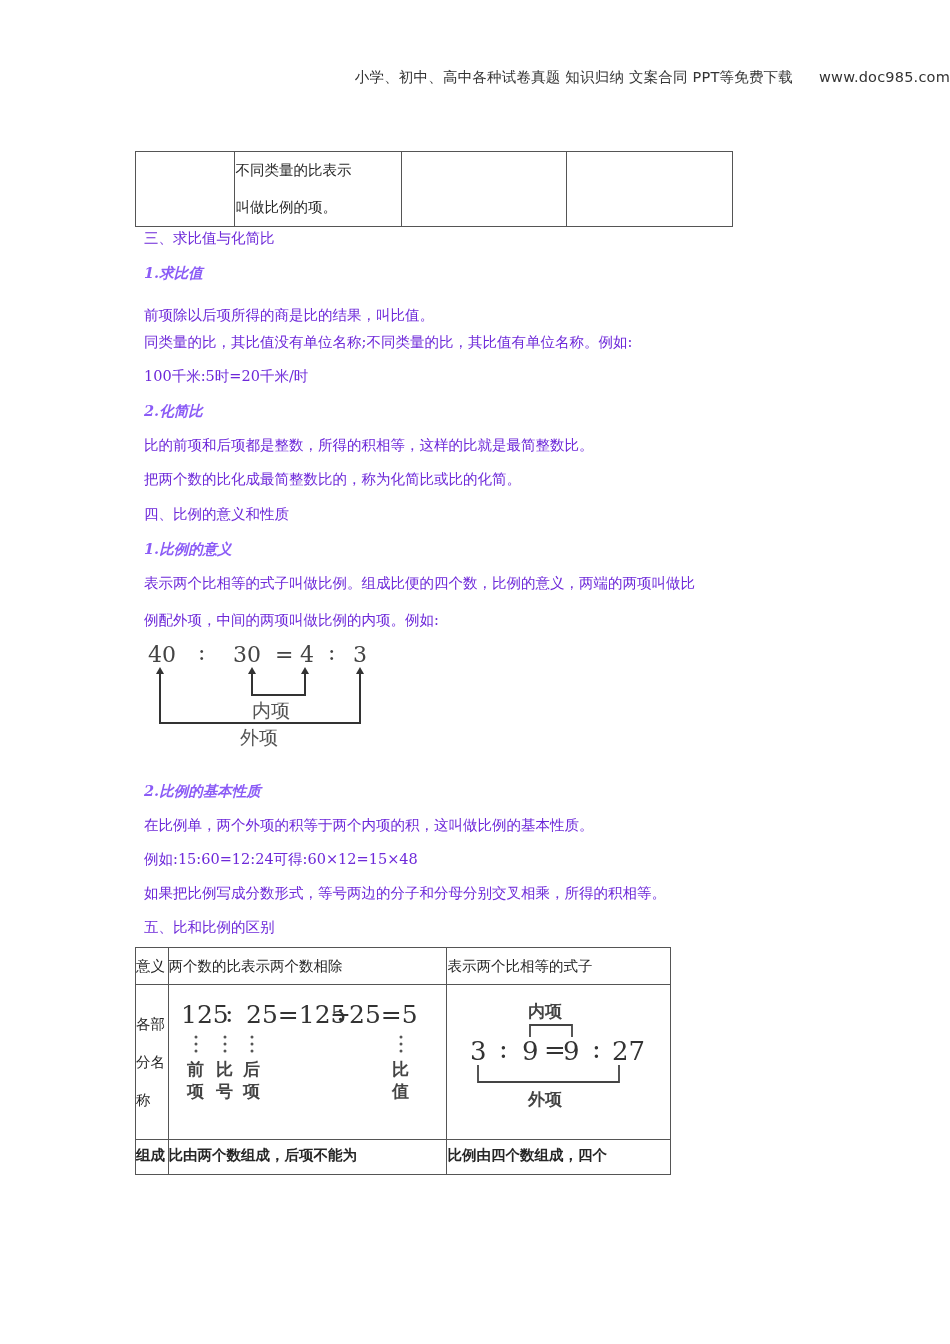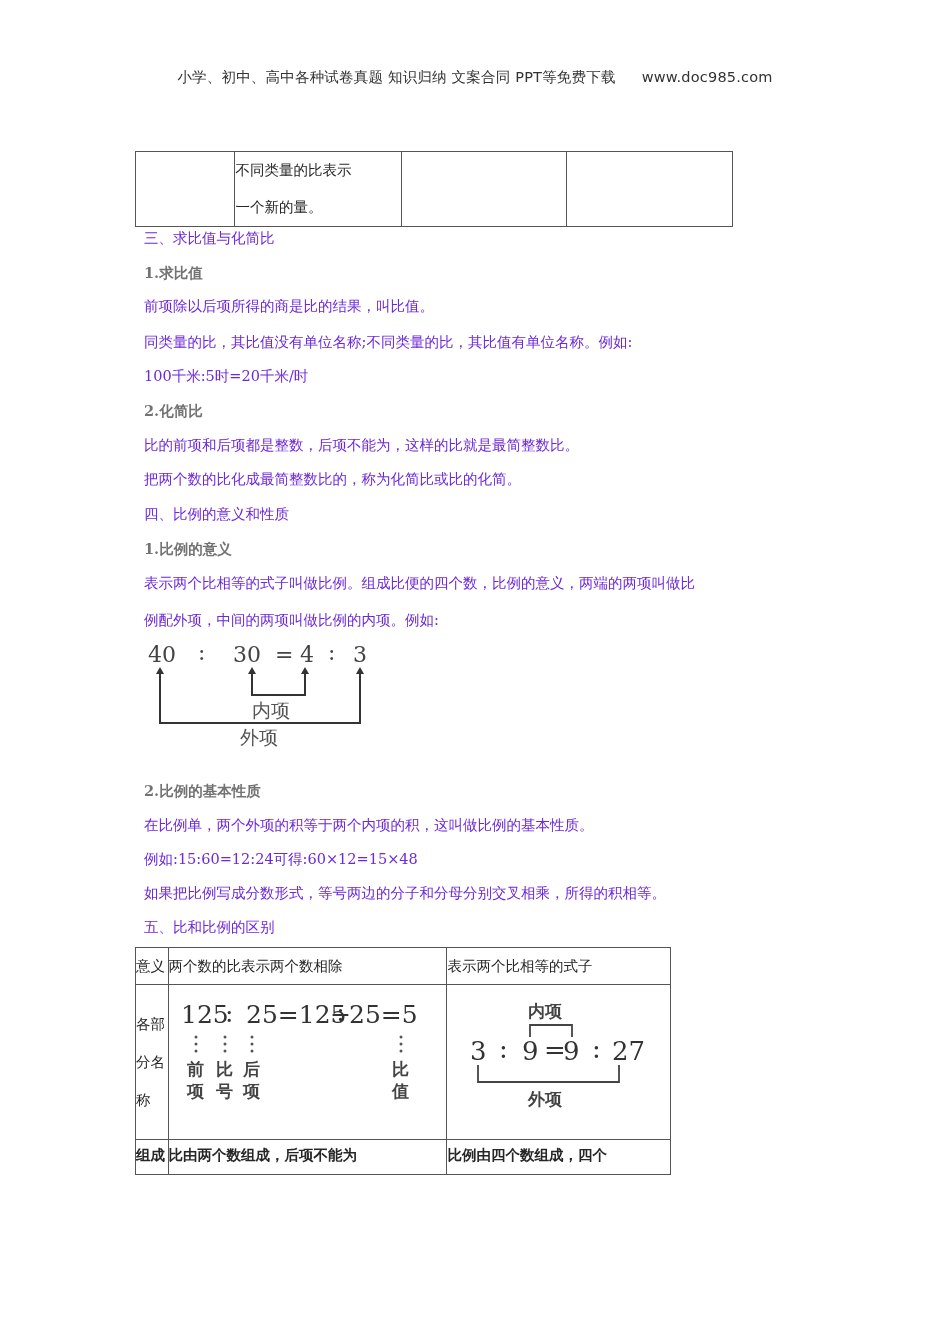--- a/index.html
+++ b/index.html
@@ -1,23 +1,23 @@
 <!DOCTYPE html>
 <html><head>
   <meta charset="utf-8">
   <style>
     html, body { margin: 0; padding: 0; background: #ffffff; }
     body { width: 950px; height: 1344px; position: relative; overflow: hidden;
            font-family: "DejaVu Serif", "Liberation Serif", serif; color: #222; }
     .abs { position: absolute; }
-    .header { left: 0; top: 68px; width: 950px; text-align: center; font-size: 14.5px; color: #333;
+    .header { left: 0; top: 68px; width: 950px; text-align: right; font-size: 14.5px; color: #333;
               font-family: "DejaVu Sans", sans-serif; letter-spacing: 0.2px; }
     .header .url { margin-left: 26px; }
     .p { position: absolute; left: 144px; font-size: 14.5px; line-height: 20px; color: #6d28d9; white-space: nowrap; }
-    .b { font-weight: bold; color: #737373; }
+    .b { font-weight: bold; color: #8b5cf6; font-style: italic; }
 
     table.t { position: absolute; border-collapse: collapse; font-size: 14.5px; color: #262626; }
     table.t td { border: 1.5px solid #555; vertical-align: middle; padding: 0; }
 
     #t1 { left: 135px; top: 151px; width: 598px; }
     #t1 td { height: 70px; }
     #t1 .cell-text { line-height: 37px; }
 
     #t2 { left: 135px; top: 947px; width: 536px; }
     .r-head td { height: 34px; }
@@ -36,35 +36,35 @@
 <div class="abs header">
   <span>小学、初中、高中各种试卷真题 知识归纳 文案合同 PPT等免费下载</span><span class="url">www.doc985.com</span>
 </div>
 
 <table class="t" id="t1">
   <tbody>
       <tr>
     <td style="width:99px"></td>
     <td style="width:166px">
       <div class="cell-text">不同类量的比表示</div>
-      <div class="cell-text">一个新的量。</div>
+      <div class="cell-text">叫做比例的项。</div>
     </td>
     <td style="width:165px"></td>
     <td style="width:166px"></td>
   </tr>
 </tbody>
   </table>
 
 <div class="p" style="top:228px">三、求比值与化简比</div>
 <div class="p b" style="top:263px">1.求比值</div>
-<div class="p" style="top:296px">前项除以后项所得的商是比的结果，叫比值。</div>
+<div class="p" style="top:305px">前项除以后项所得的商是比的结果，叫比值。</div>
 <div class="p" style="top:332px">同类量的比，其比值没有单位名称;不同类量的比，其比值有单位名称。例如:</div>
 <div class="p" style="top:366px">100千米:5时=20千米/时</div>
 <div class="p b" style="top:401px">2.化简比</div>
-<div class="p" style="top:435px">比的前项和后项都是整数，后项不能为，这样的比就是最简整数比。</div>
+<div class="p" style="top:435px">比的前项和后项都是整数，所得的积相等，这样的比就是最简整数比。</div>
 <div class="p" style="top:469px">把两个数的比化成最简整数比的，称为化简比或比的化简。</div>
 
 <div class="p" style="top:504px">四、比例的意义和性质</div>
 <div class="p b" style="top:539px">1.比例的意义</div>
 <div class="p" style="top:573px">表示两个比相等的式子叫做比例。组成比便的四个数，比例的意义，两端的两项叫做比</div>
 <div class="p" style="top:610px">例配外项，中间的两项叫做比例的内项。例如:</div>
 
 <svg class="abs" style="left:140px; top:640px" width="240" height="115">
   <g fill="#444" font-size="22">
     <text x="8" y="22">40</text>

